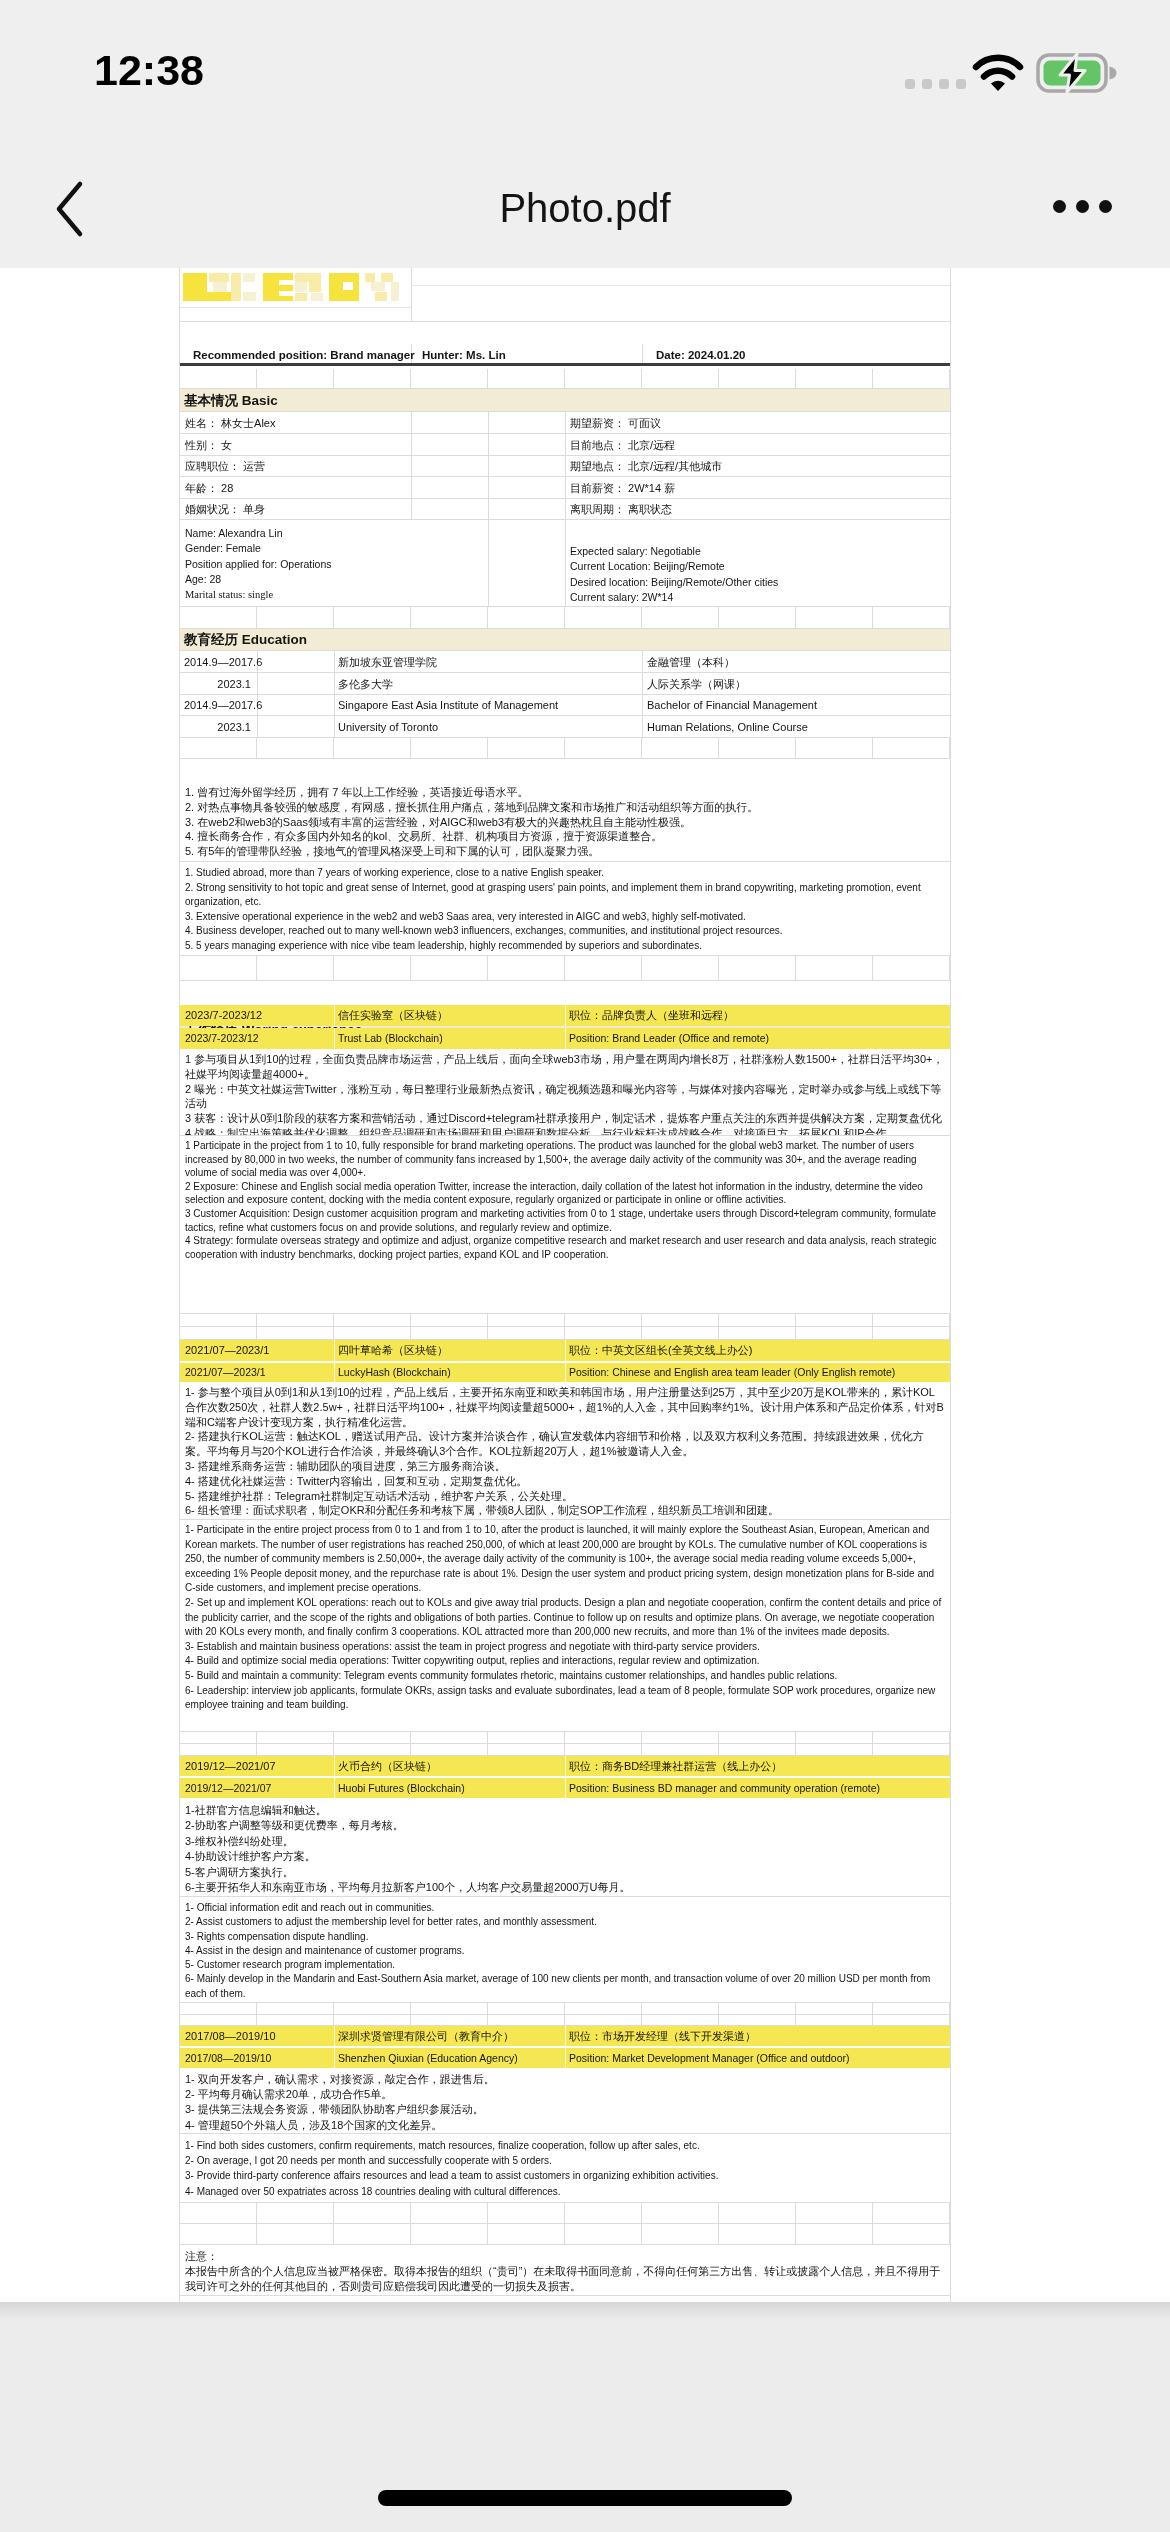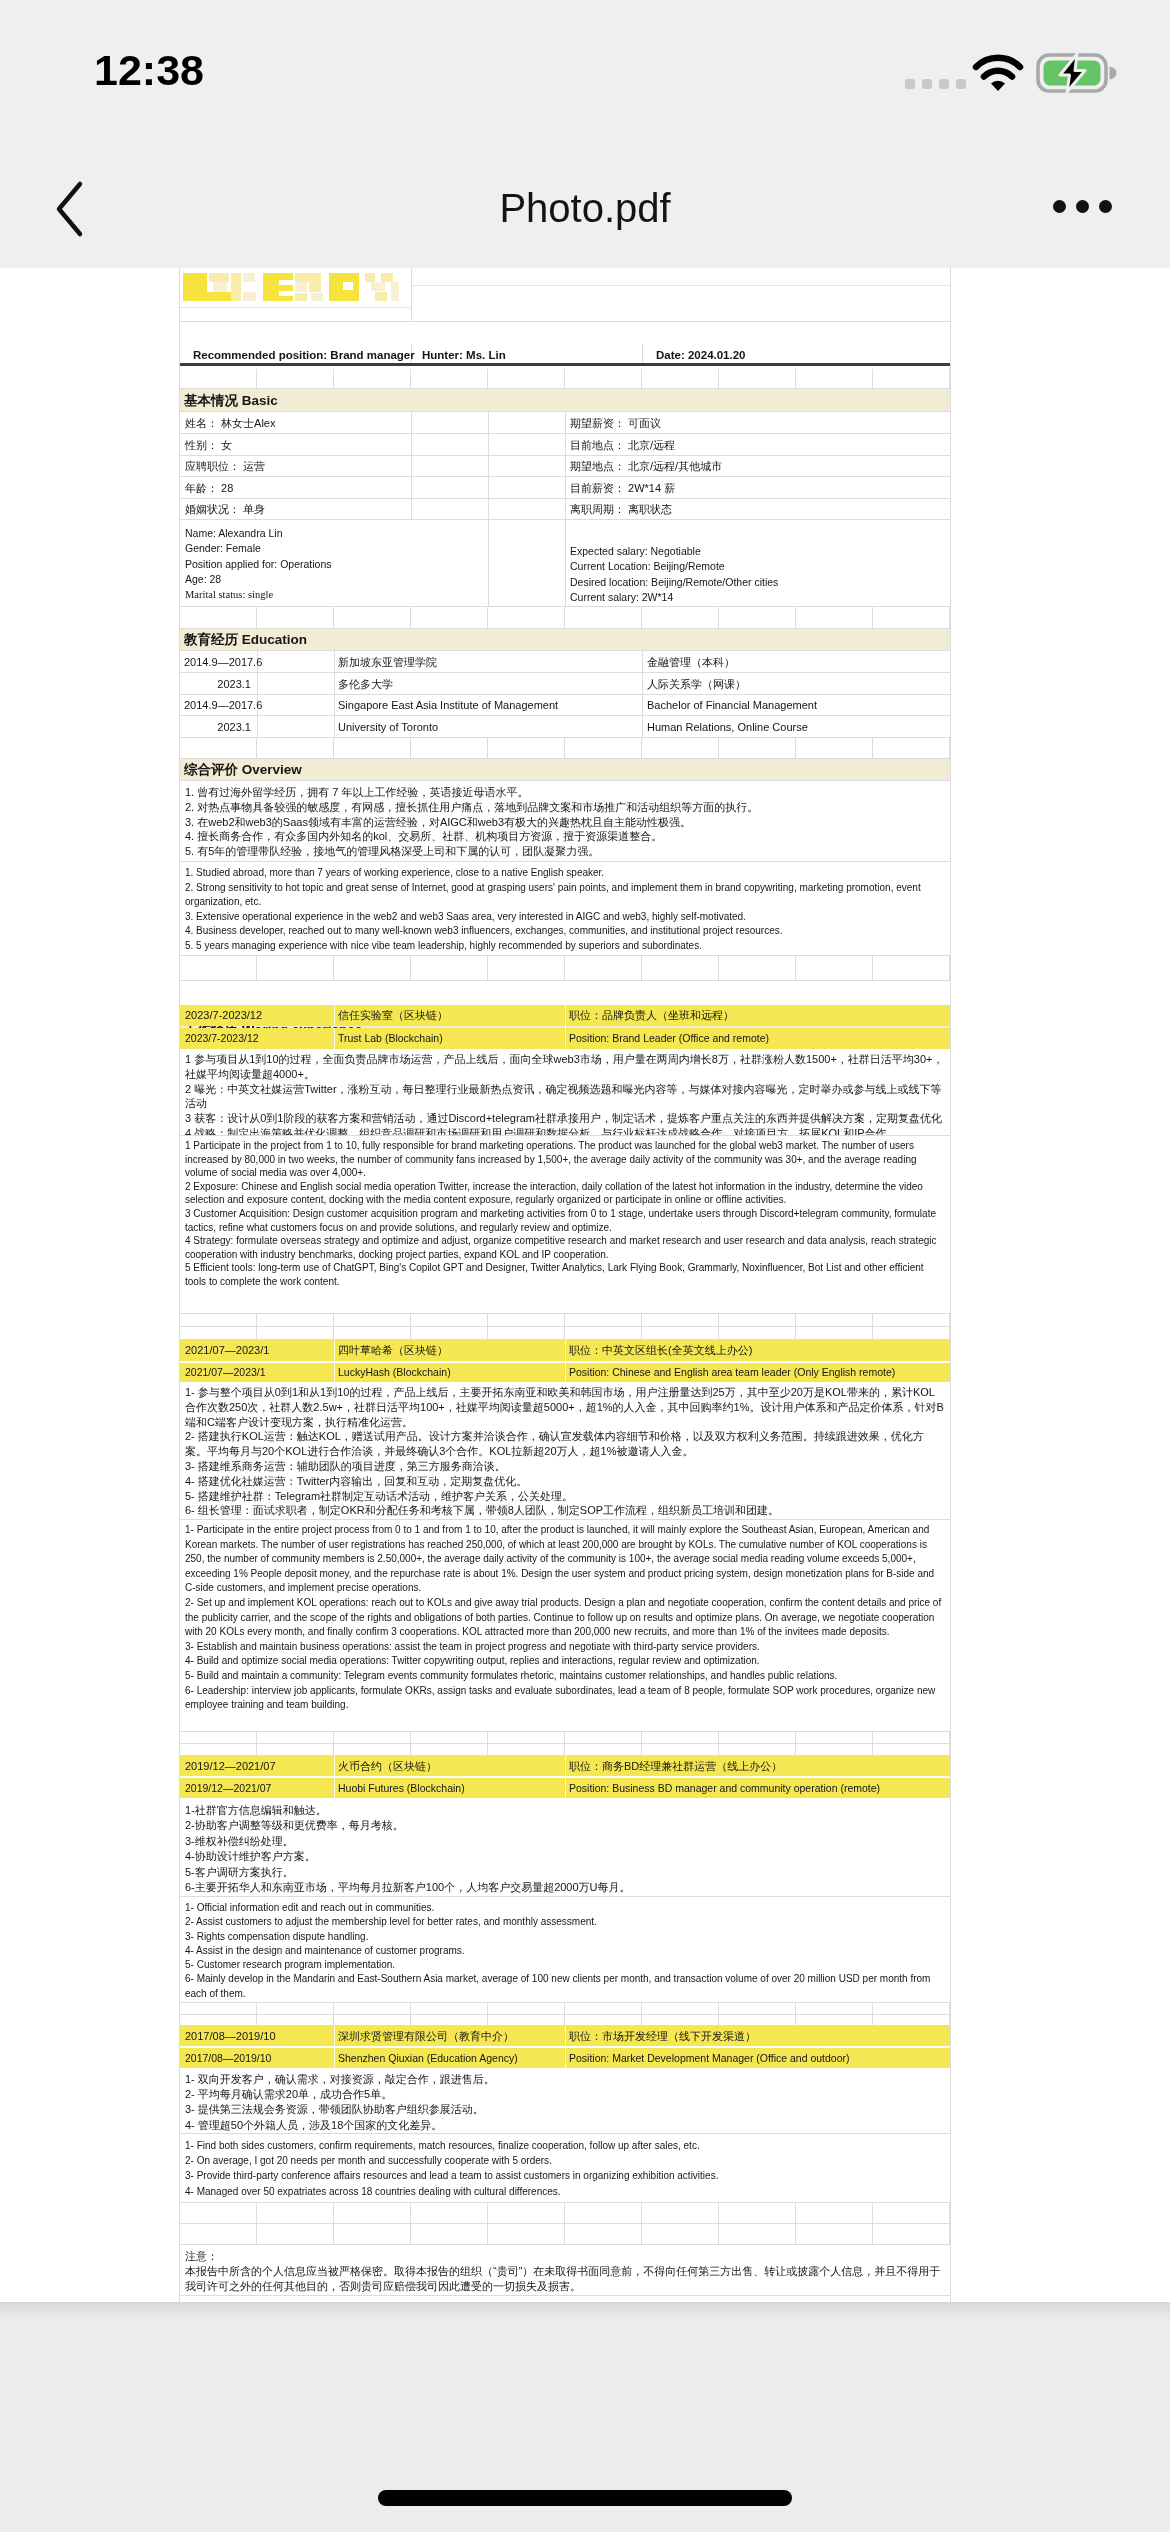--- a/index.html
+++ b/index.html
@@ -211,23 +211,20 @@
         <span class="vl" style="left:77px;"></span>
           <span class="vl" style="left:154px;"></span>
           <span class="vl" style="left:462px;"></span>
         <span class="cpos t11" style="left:0;width:71px;text-align:right;">2023.1</span>
         <span class="cpos t11" style="left:158px;">University of Toronto</span>
         <span class="cpos t11" style="left:467px;">Human Relations, Online Course</span>
       </div>
 
       <div class="row bb grid" style="top:470px;height:21px;"></div>
 
-      <div class="row bb beige" style="top:491px;height:22px;line-height:22px;">
-        <span class="cpos" style="left:4px;">综合评价 Overview</span>
-      </div>
       <div class="desc cn bb" style="top:513px;height:81px;padding-top:4px;">
         <div class="ln">1. 曾有过海外留学经历，拥有 7 年以上工作经验，英语接近母语水平。</div>
         <div class="ln">2. 对热点事物具备较强的敏感度，有网感，擅长抓住用户痛点，落地到品牌文案和市场推广和活动组织等方面的执行。</div>
         <div class="ln">3. 在web2和web3的Saas领域有丰富的运营经验，对AIGC和web3有极大的兴趣热枕且自主能动性极强。</div>
         <div class="ln">4. 擅长商务合作，有众多国内外知名的kol、交易所、社群、机构项目方资源，擅于资源渠道整合。</div>
         <div class="ln">5. 有5年的管理带队经验，接地气的管理风格深受上司和下属的认可，团队凝聚力强。</div>
       </div>
       <div class="desc bb" style="top:594px;height:94px;padding-top:4px;">
         <div class="ln">1. Studied abroad, more than 7 years of working experience, close to a native English speaker.</div>
         <div class="ln">2. Strong sensitivity to hot topic and great sense of Internet, good at grasping users' pain points, and implement them in brand copywriting, marketing promotion, event organization, etc.</div>
@@ -261,21 +258,20 @@
         <div class="ln">2 曝光：中英文社媒运营Twitter，涨粉互动，每日整理行业最新热点资讯，确定视频选题和曝光内容等，与媒体对接内容曝光，定时举办或参与线上或线下等活动</div>
         <div class="ln">3 获客：设计从0到1阶段的获客方案和营销活动，通过Discord+telegram社群承接用户，制定话术，提炼客户重点关注的东西并提供解决方案，定期复盘优化</div>
         <div class="ln">4 战略：制定出海策略并优化调整，组织竞品调研和市场调研和用户调研和数据分析，与行业标杆达成战略合作，对接项目方，拓展KOL和IP合作。</div>
 
       </div>
       <div class="desc bb" style="top:868px;height:178px;">
         <div class="ln" style="line-height:13.6px;">1 Participate in the project from 1 to 10, fully responsible for brand marketing operations. The product was launched for the global web3 market. The number of users increased by 80,000 in two weeks, the number of community fans increased by 1,500+, the average daily activity of the community was 30+, and the average reading volume of social media was over 4,000+.</div>
         <div class="ln" style="line-height:13.6px;">2 Exposure: Chinese and English social media operation Twitter, increase the interaction, daily collation of the latest hot information in the industry, determine the video selection and exposure content, docking with the media content exposure, regularly organized or participate in online or offline activities.</div>
         <div class="ln" style="line-height:13.6px;">3 Customer Acquisition: Design customer acquisition program and marketing activities from 0 to 1 stage, undertake users through Discord+telegram community, formulate tactics, refine what customers focus on and provide solutions, and regularly review and optimize.</div>
         <div class="ln" style="line-height:13.6px;">4 Strategy: formulate overseas strategy and optimize and adjust, organize competitive research and market research and user research and data analysis, reach strategic cooperation with industry benchmarks, docking project parties, expand KOL and IP cooperation.</div>
-        <div class="ln" style="line-height:13.6px;">5 Efficient tools: long-term use of ChatGPT, Bing's Copilot GPT and Designer, Twitter Analytics, Lark Flying Book, Grammarly, Noxinfluencer, Bot List and other efficient tools to complete the work content.</div>
       </div>
       <div class="row bb grid" style="top:1046px;height:13px;"></div>
       <div class="row bb grid" style="top:1059px;height:13px;"></div>
 
       <div class="row yellow" style="top:1072px;height:21px;line-height:21px;">
         <span class="vlw" style="left:154px;"></span>
           <span class="vlw" style="left:385px;"></span>
         <span class="cpos t11" style="left:5px;">2021/07—2023/1</span>
         <span class="cpos t11" style="left:158px;">四叶草哈希（区块链）</span>
         <span class="cpos t11" style="left:389px;">职位：中英文区组长(全英文线上办公)</span>

